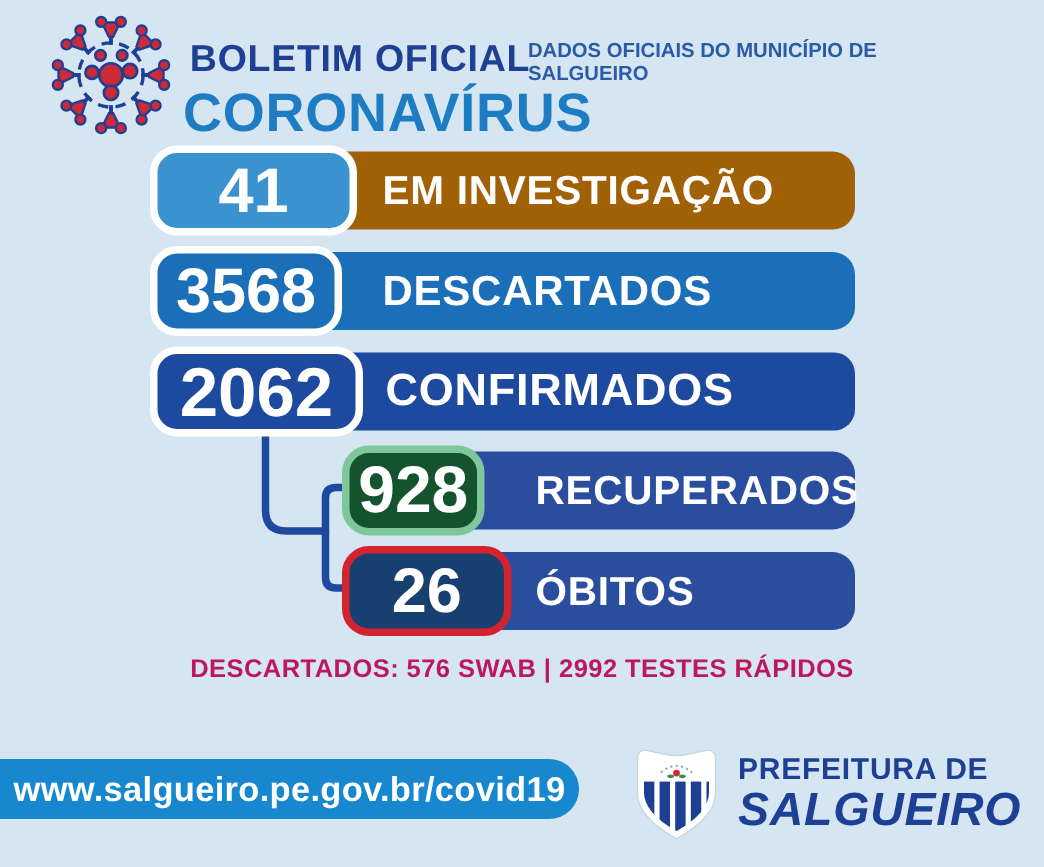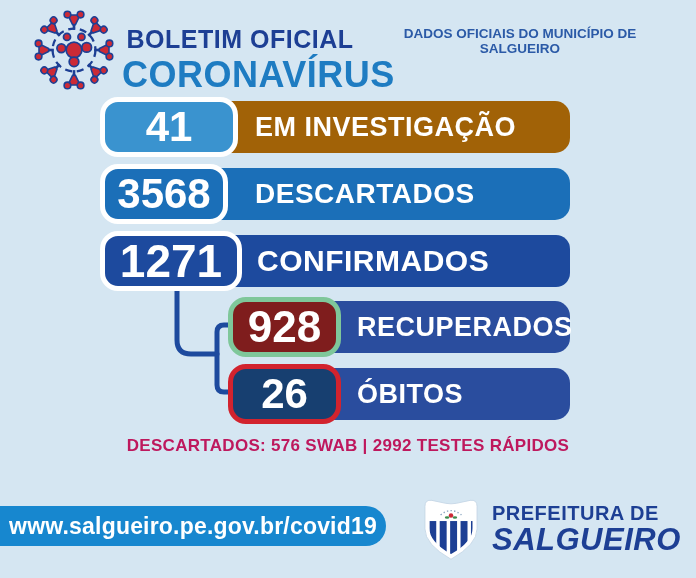--- a/index.html
+++ b/index.html
@@ -7,21 +7,21 @@
   #app {
     position:relative; width:696px; height:578px; overflow:hidden;
     background:#d5e6f2;
     font-family:"Liberation Sans", sans-serif;
   }
   
   .virus-wrap { position:absolute; left:32px; top:8px; }
   .title-block { position:absolute; left:122px; top:25px; width:236px; text-align:center; }
   .title-l1 { font-size:25px; font-weight:bold; color:#1d3f94; letter-spacing:.5px; }
   .title-l2 { font-size:36px; font-weight:bold; color:#1e7cc2; letter-spacing:.5px; margin-top:0px; }
-  .info-block { position:absolute; left:370px; top:26px; width:300px; text-align:center; color:#2b5aa7; }
+  .info-block { position:absolute; left:352px; top:26px; width:300px; text-align:left; color:#2b5aa7; }
   .info-l1 { font-size:13.5px; font-weight:bold; }
   .info-l2 { font-size:19px; font-weight:bold; margin-top:4px; }
   .info-l3 { font-size:13px; font-weight:bold; font-style:italic; color:#2878bc; margin-top:5px; }
   
   .row { position:absolute; height:60px; }
   .row .bar {
     position:absolute; left:5px; right:0; top:4px; bottom:4px;
     border-radius:15px; display:flex; align-items:center;
     color:#fff; font-weight:bold; letter-spacing:.5px;
   }
@@ -37,21 +37,21 @@
   .row-recup  { left:228px; top:297px; width:342px; }
   .row-obito  { left:228px; top:364px; width:342px; }
 
   .row-invest .bar { background:#a16207; font-size:27px; padding-left:150px; }
   .row-invest .numbox { background:#3a93cf; width:138px; font-size:42px; }
   .row-desc .bar { background:#1b6fb8; font-size:28px; padding-left:150px; }
   .row-desc .numbox { background:#1b6fb8; width:128px; font-size:42px; }
   .row-conf .bar { background:#1d4a9e; font-size:30px; padding-left:152px;border-radius:14px; }
   .row-conf .numbox { background:#1d4a9e; width:142px; font-size:46px; }
   .row-recup .bar { background:#2a4d9e; font-size:27px; padding-left:124px; }
-  .row-recup .numbox { background:#7f1d1d; width:113px; font-size:44px; border-color:#7fc79a; }
+  .row-recup .numbox { background:#14532d; width:95px; font-size:44px; border-color:#7fc79a; }
   .row-obito .bar { background:#2a4d9e; font-size:27px; padding-left:124px; }
   .row-obito .numbox { background:#173f70; width:113px; font-size:42px; border-color:#d2232e; }
 
   .connector { position:absolute; left:0; top:0; pointer-events:none; }
   
   .summary { position:absolute; left:0; top:434px; width:696px; text-align:center;
              color:#be185d; font-weight:bold; font-size:17px; letter-spacing:.3px; }
   .summary div { line-height:23px; }
   
   .url-bar {
@@ -175,21 +175,21 @@
     <div class="numbox">
       <span>3568</span>
     </div>
   </div>
 
   <div class="row row-conf">
     <div class="bar">
       <span>CONFIRMADOS</span>
     </div>
     <div class="numbox">
-      <span>1271</span>
+      <span>2062</span>
     </div>
   </div>
 
   <div class="row row-recup">
     <div class="bar">
       <span>RECUPERADOS</span>
     </div>
     <div class="numbox">
       <span>928</span>
     </div>

